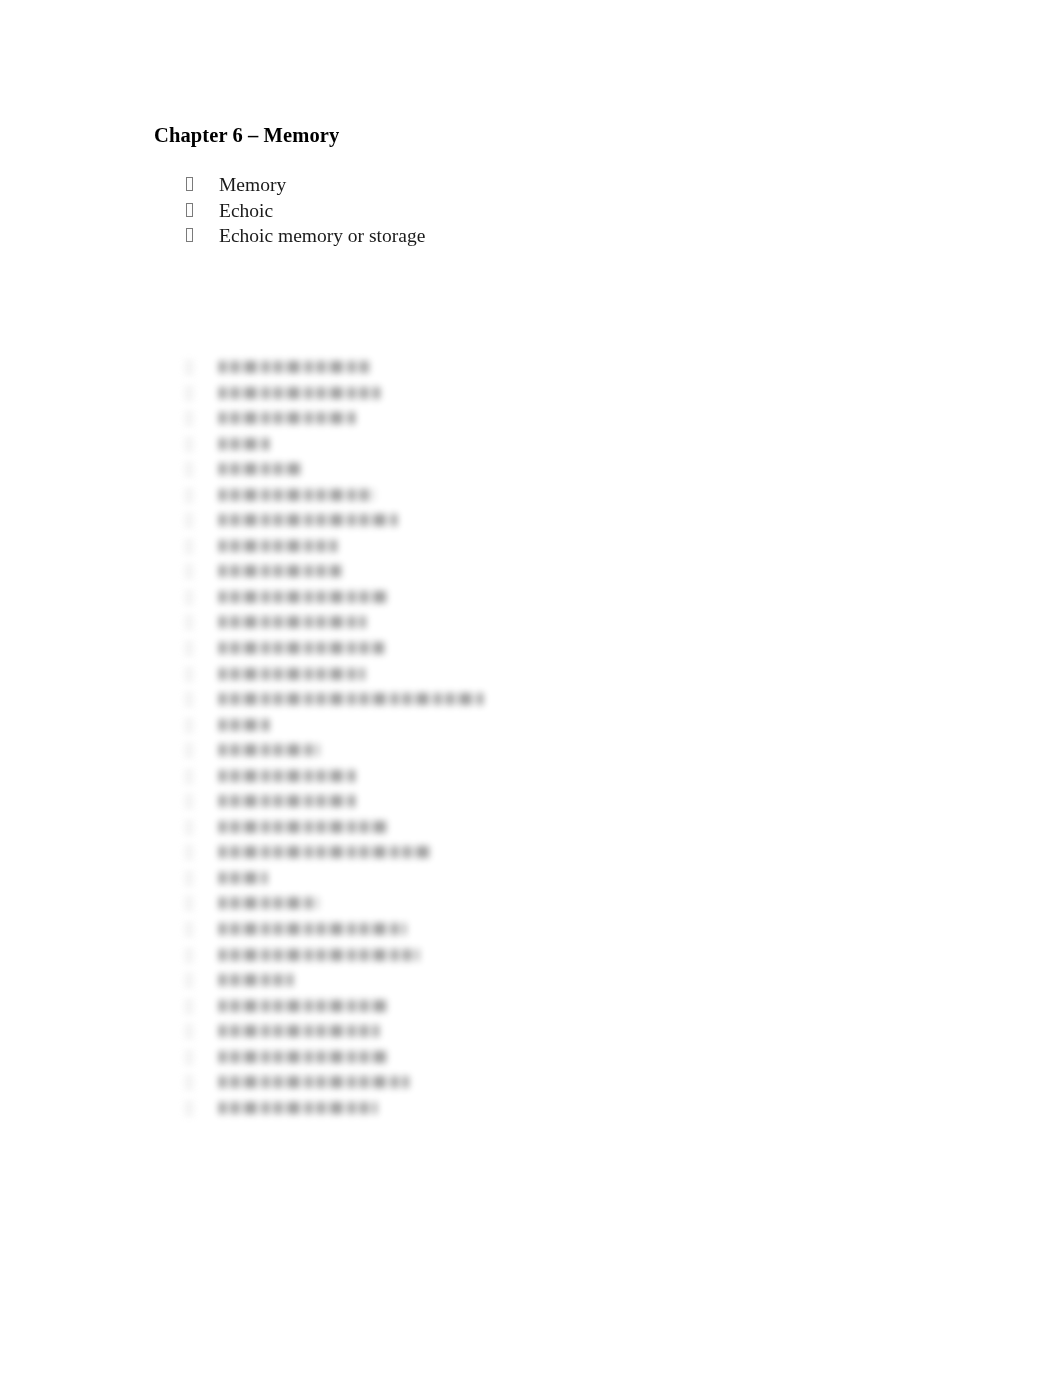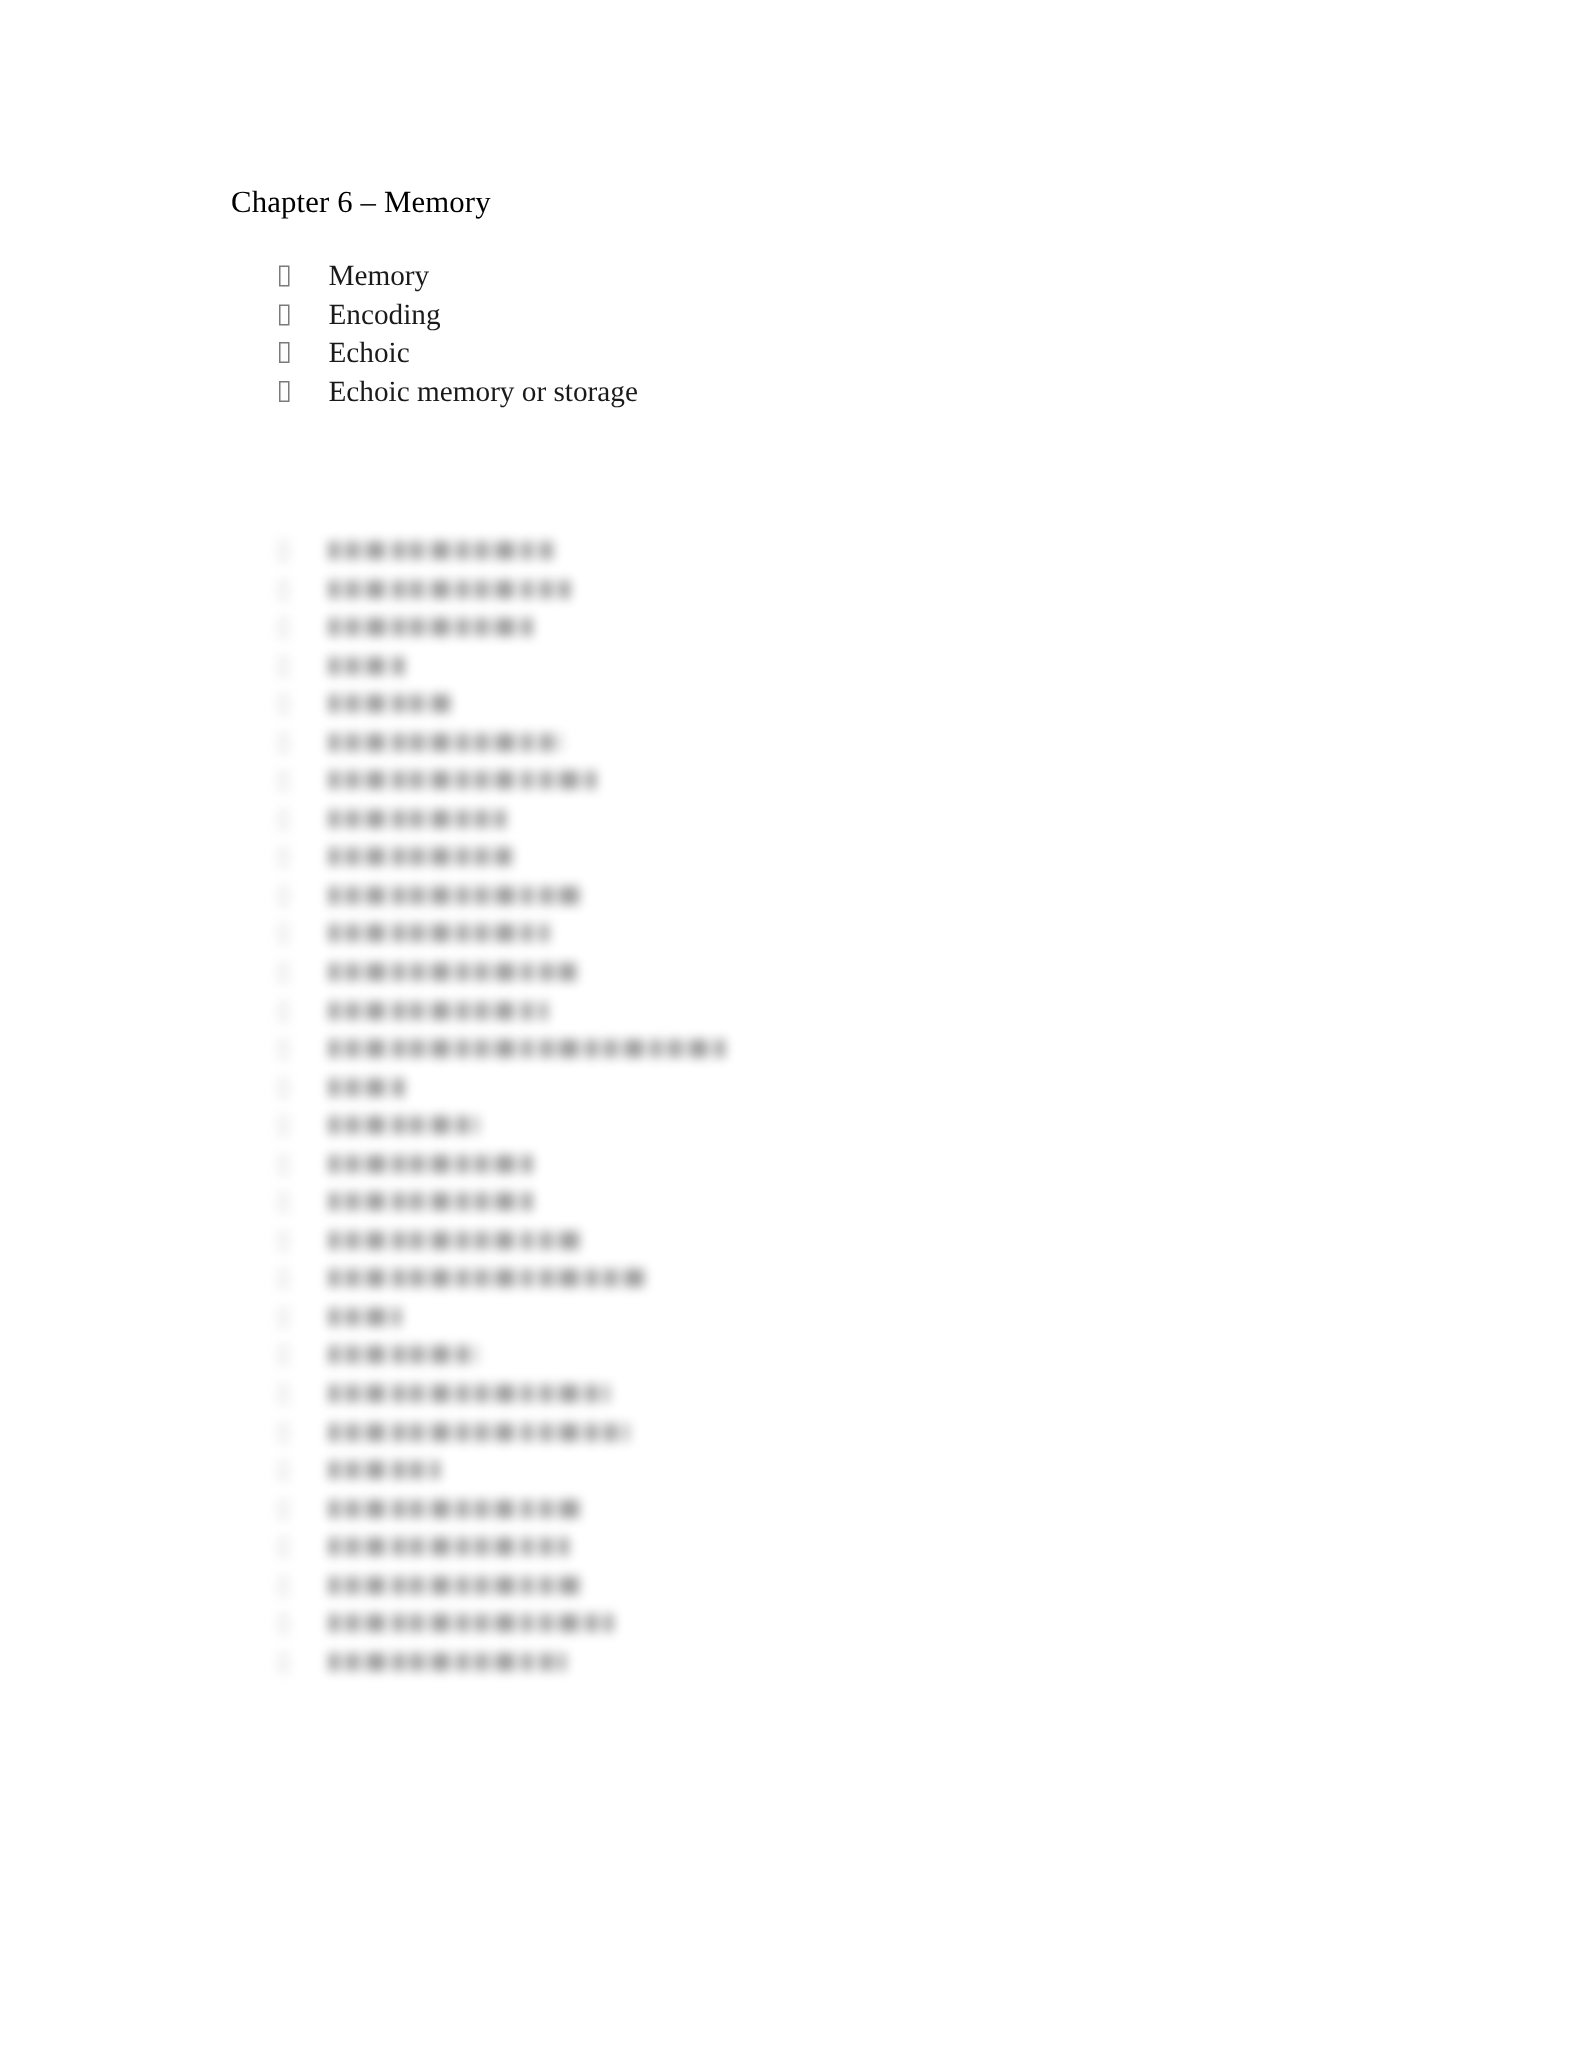--- a/index.html
+++ b/index.html
@@ -26,21 +26,21 @@
     height: 1376px;
     background: #ffffff;
   }
 
   
   .doc-title {
     position: absolute;
     left: 154px;
     top: 123px;
     font-size: 20.5px;
-    font-weight: normal;
+    font-weight: bold;
     letter-spacing: 0.1px;
     line-height: 24px;
     white-space: nowrap;
     color: #000000;
   }
 
   
   .list-sharp {
     position: absolute;
     left: 0;
@@ -114,24 +114,20 @@
 
   <div class="doc-title">Chapter 6 – Memory</div>
 
   <div class="list-sharp">
 
     <div class="li">
       <span class="bullet"></span>
       <span class="li-text">Memory</span>
     </div>
 
-    <div class="li">
-      <span class="bullet"></span>
-      <span class="li-text">Encoding</span>
-    </div>
 
     <div class="li">
       <span class="bullet"></span>
       <span class="li-text">Echoic</span>
     </div>
 
 
 
 
     <div class="li">

